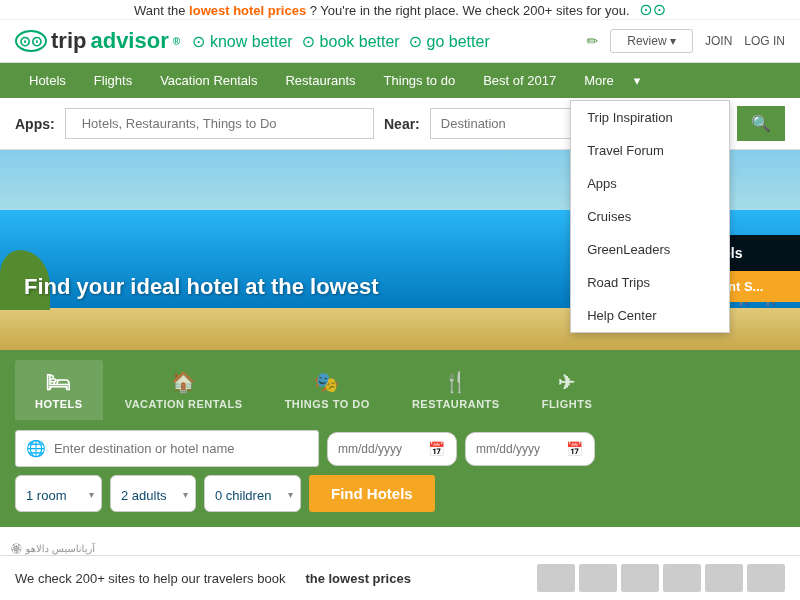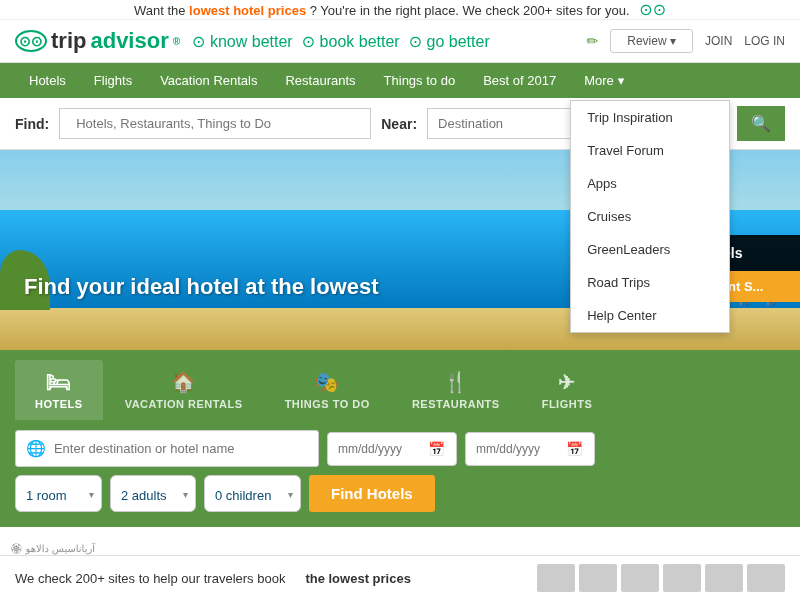--- a/index.html
+++ b/index.html
@@ -45,21 +45,21 @@
     }
     .nav-item {
       color: #fff;
       padding: 10px 14px;
       cursor: pointer;
       font-size: 13px;
       white-space: nowrap;
       text-decoration: none;
       display: block;
     }
-    .nav-more { display: flex; align-items: center; gap: 4px; }
+    .nav-more { display: flex; align-items: center; gap: 20px; }
 
     
     .search-bar {
       background: #fff;
       padding: 8px 15px;
       display: flex;
       align-items: center;
       gap: 10px;
       border-bottom: 1px solid #ddd;
     }
@@ -180,21 +180,21 @@
       color: #999;
       flex: 1;
       background: transparent;
     }
     .date-input-wrap {
       position: relative;
       display: flex;
       align-items: center;
       background: #fff;
       border: 1px solid #ccc;
-      border-radius: 4px;
+      border-radius: 10px;
       padding: 8px 10px;
       width: 130px;
     }
     .date-input {
       border: none;
       outline: none;
       font-size: 12px;
       color: #999;
       flex: 1;
       background: transparent;
@@ -360,21 +360,21 @@
       <div class="dropdown-item">Apps</div>
       <div class="dropdown-item">Cruises</div>
       <div class="dropdown-item">GreenLeaders</div>
       <div class="dropdown-item">Road Trips</div>
       <div class="dropdown-item">Help Center</div>
     </div>
   </div>
 </div>
 
 <div class="search-bar">
-  <span class="find-label">Find:</span>
+  <span class="find-label">Apps:</span>
   <input type="text" class="find-input" placeholder="Hotels, Restaurants, Things to Do" style="">
   <span class="near-label">Near:</span>
   <input type="text" class="near-input" placeholder="Destination" style="">
   <button class="search-btn">
     <span>🔍</span>
   </button>
 </div>
 
 <div class="hero">
 

